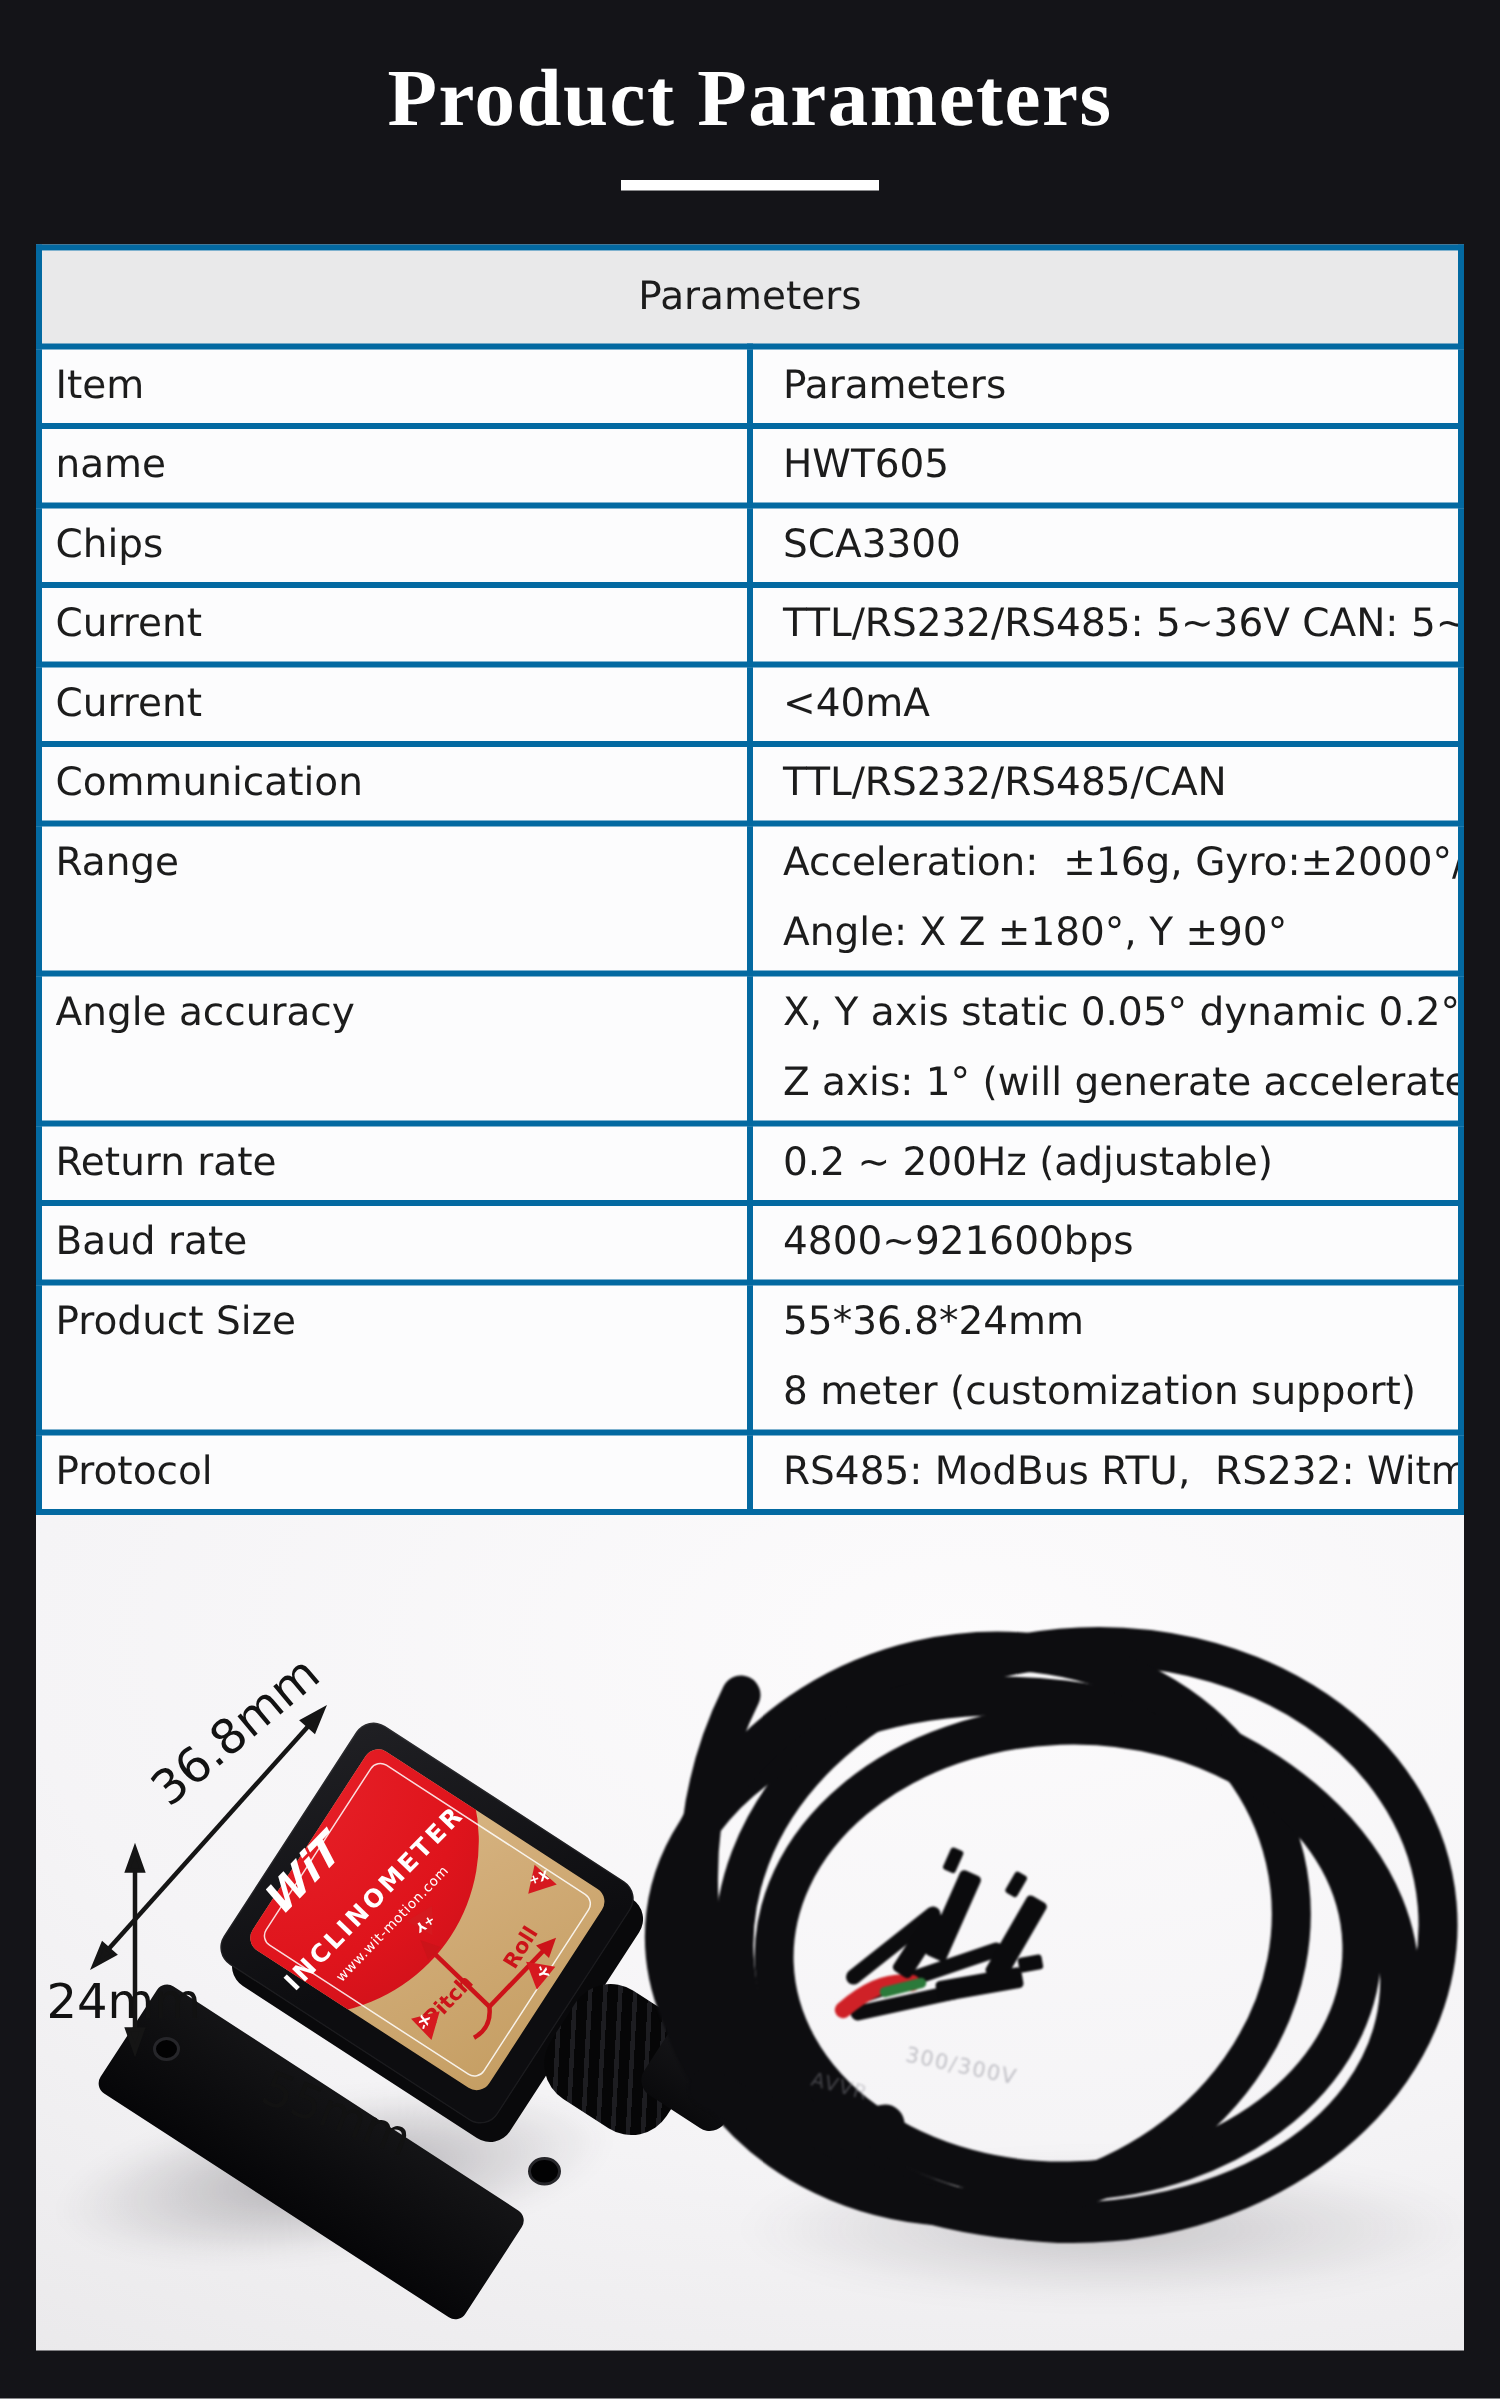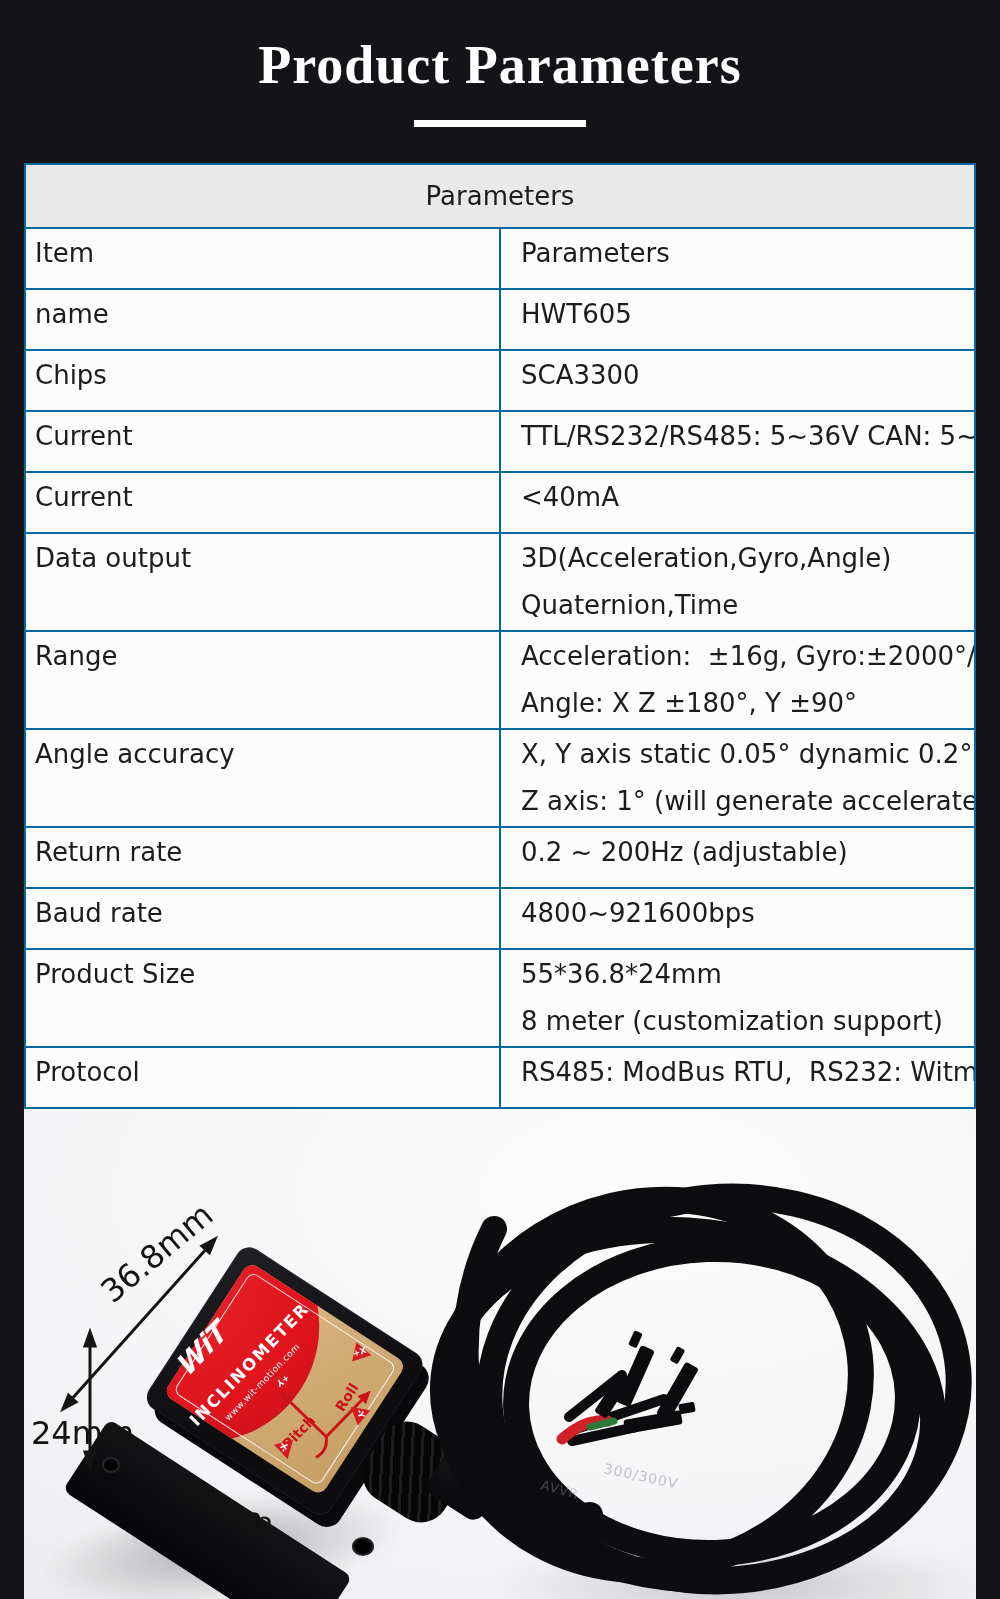--- a/index.html
+++ b/index.html
@@ -16,30 +16,30 @@
     line-height:62px;margin:0;font-family:Liberation Serif, serif;
   }
   .title-dash{width:172px;height:7px;background:#ffffff;margin:24px auto 36px auto;}
 
   
   .main{margin:0 24px;}
   table.params{
     border-collapse:collapse;width:100%;background:#fcfcfd;table-layout:fixed;
   }
   table.params td{
-    border:2px solid #0369a1;color:#1c1c1c;vertical-align:top;
+    border:4px solid #0369a1;color:#1c1c1c;vertical-align:top;
     font-size:26px;overflow:hidden;
   }
   td.hd{
     height:62px;background:#e9e9ea;text-align:center;
     font-size:28px;line-height:62px;color:#222;padding:0;
   }
   td.lab{width:222px;padding-left:9px;}
   td.val{padding-left:20px;}
-  .ln{height:57px;line-height:47px;white-space:pre;}
+  .ln{height:47px;line-height:47px;white-space:pre;}
   tr.dbl .ln{height:47px;line-height:47px;}
 
   
   .photo{
     position:relative;height:557px;overflow:hidden;
     background:radial-gradient(120% 110% at 65% 15%, #fcfbfc 0%, #f5f4f6 55%, #e9e8ea 100%);
   }
   .photo *{position:absolute;}
   .shadow1{left:14px;top:388px;width:370px;height:104px;
     background:radial-gradient(closest-side, rgba(32,28,36,.32), rgba(32,28,36,0));
@@ -142,28 +142,27 @@
           </td>
     </tr>
     <tr>
       <td class="lab">
             <div class="ln">Current</div>
           </td>
       <td class="val">
             <div class="ln">&lt;40mA</div>
           </td>
     </tr>
-    <tr class="dbl">
-      <td class="lab">
-            <div class="ln">Data output</div>
-          </td>
-      <td class="val">
-        <div class="ln">3D(Acceleration,Gyro,Angle)</div>
-        <div class="ln">Quaternion,Time</div>
-      </td>
+    <tr>
+      <td class="lab">
+            <div class="ln">Communication</div>
+          </td>
+      <td class="val">
+            <div class="ln">TTL/RS232/RS485/CAN</div>
+          </td>
     </tr>
     <tr class="dbl">
       <td class="lab">
             <div class="ln">Range</div>
           </td>
       <td class="val">
         <div class="ln">Acceleration:  ±16g, Gyro:±2000°/s</div>
         <div class="ln">Angle: X Z ±180°, Y ±90°</div>
       </td>
     </tr>

